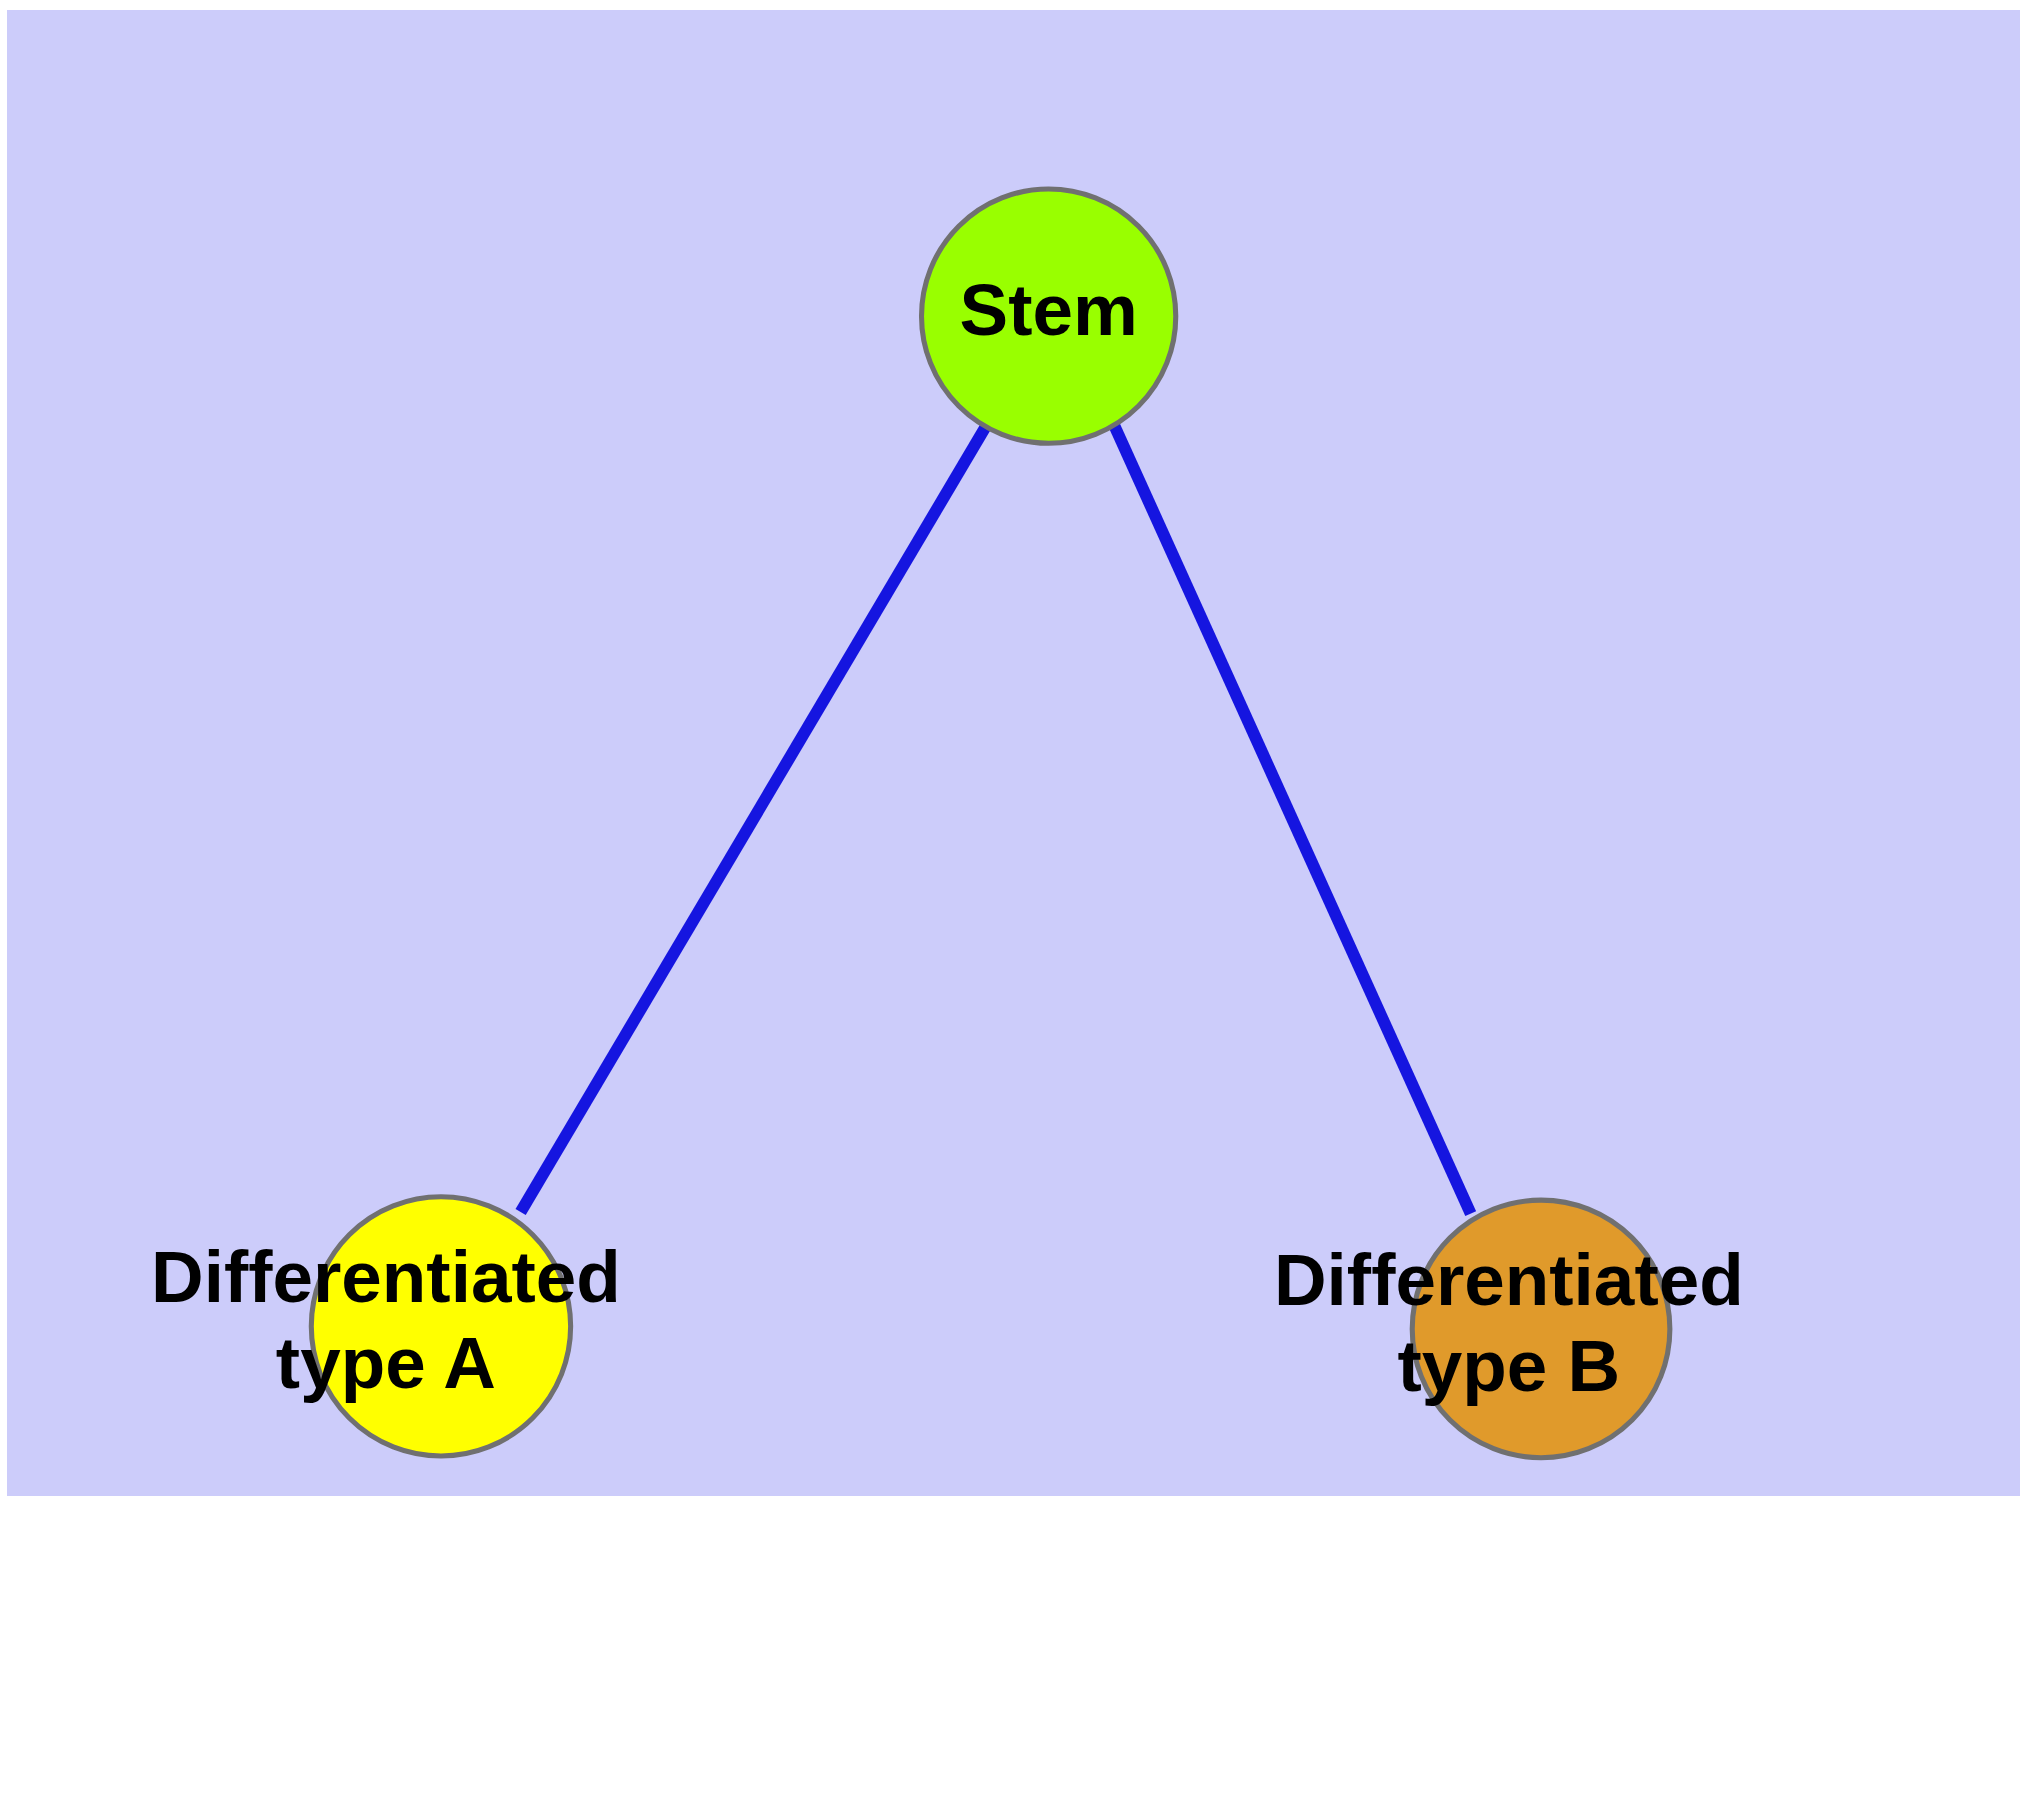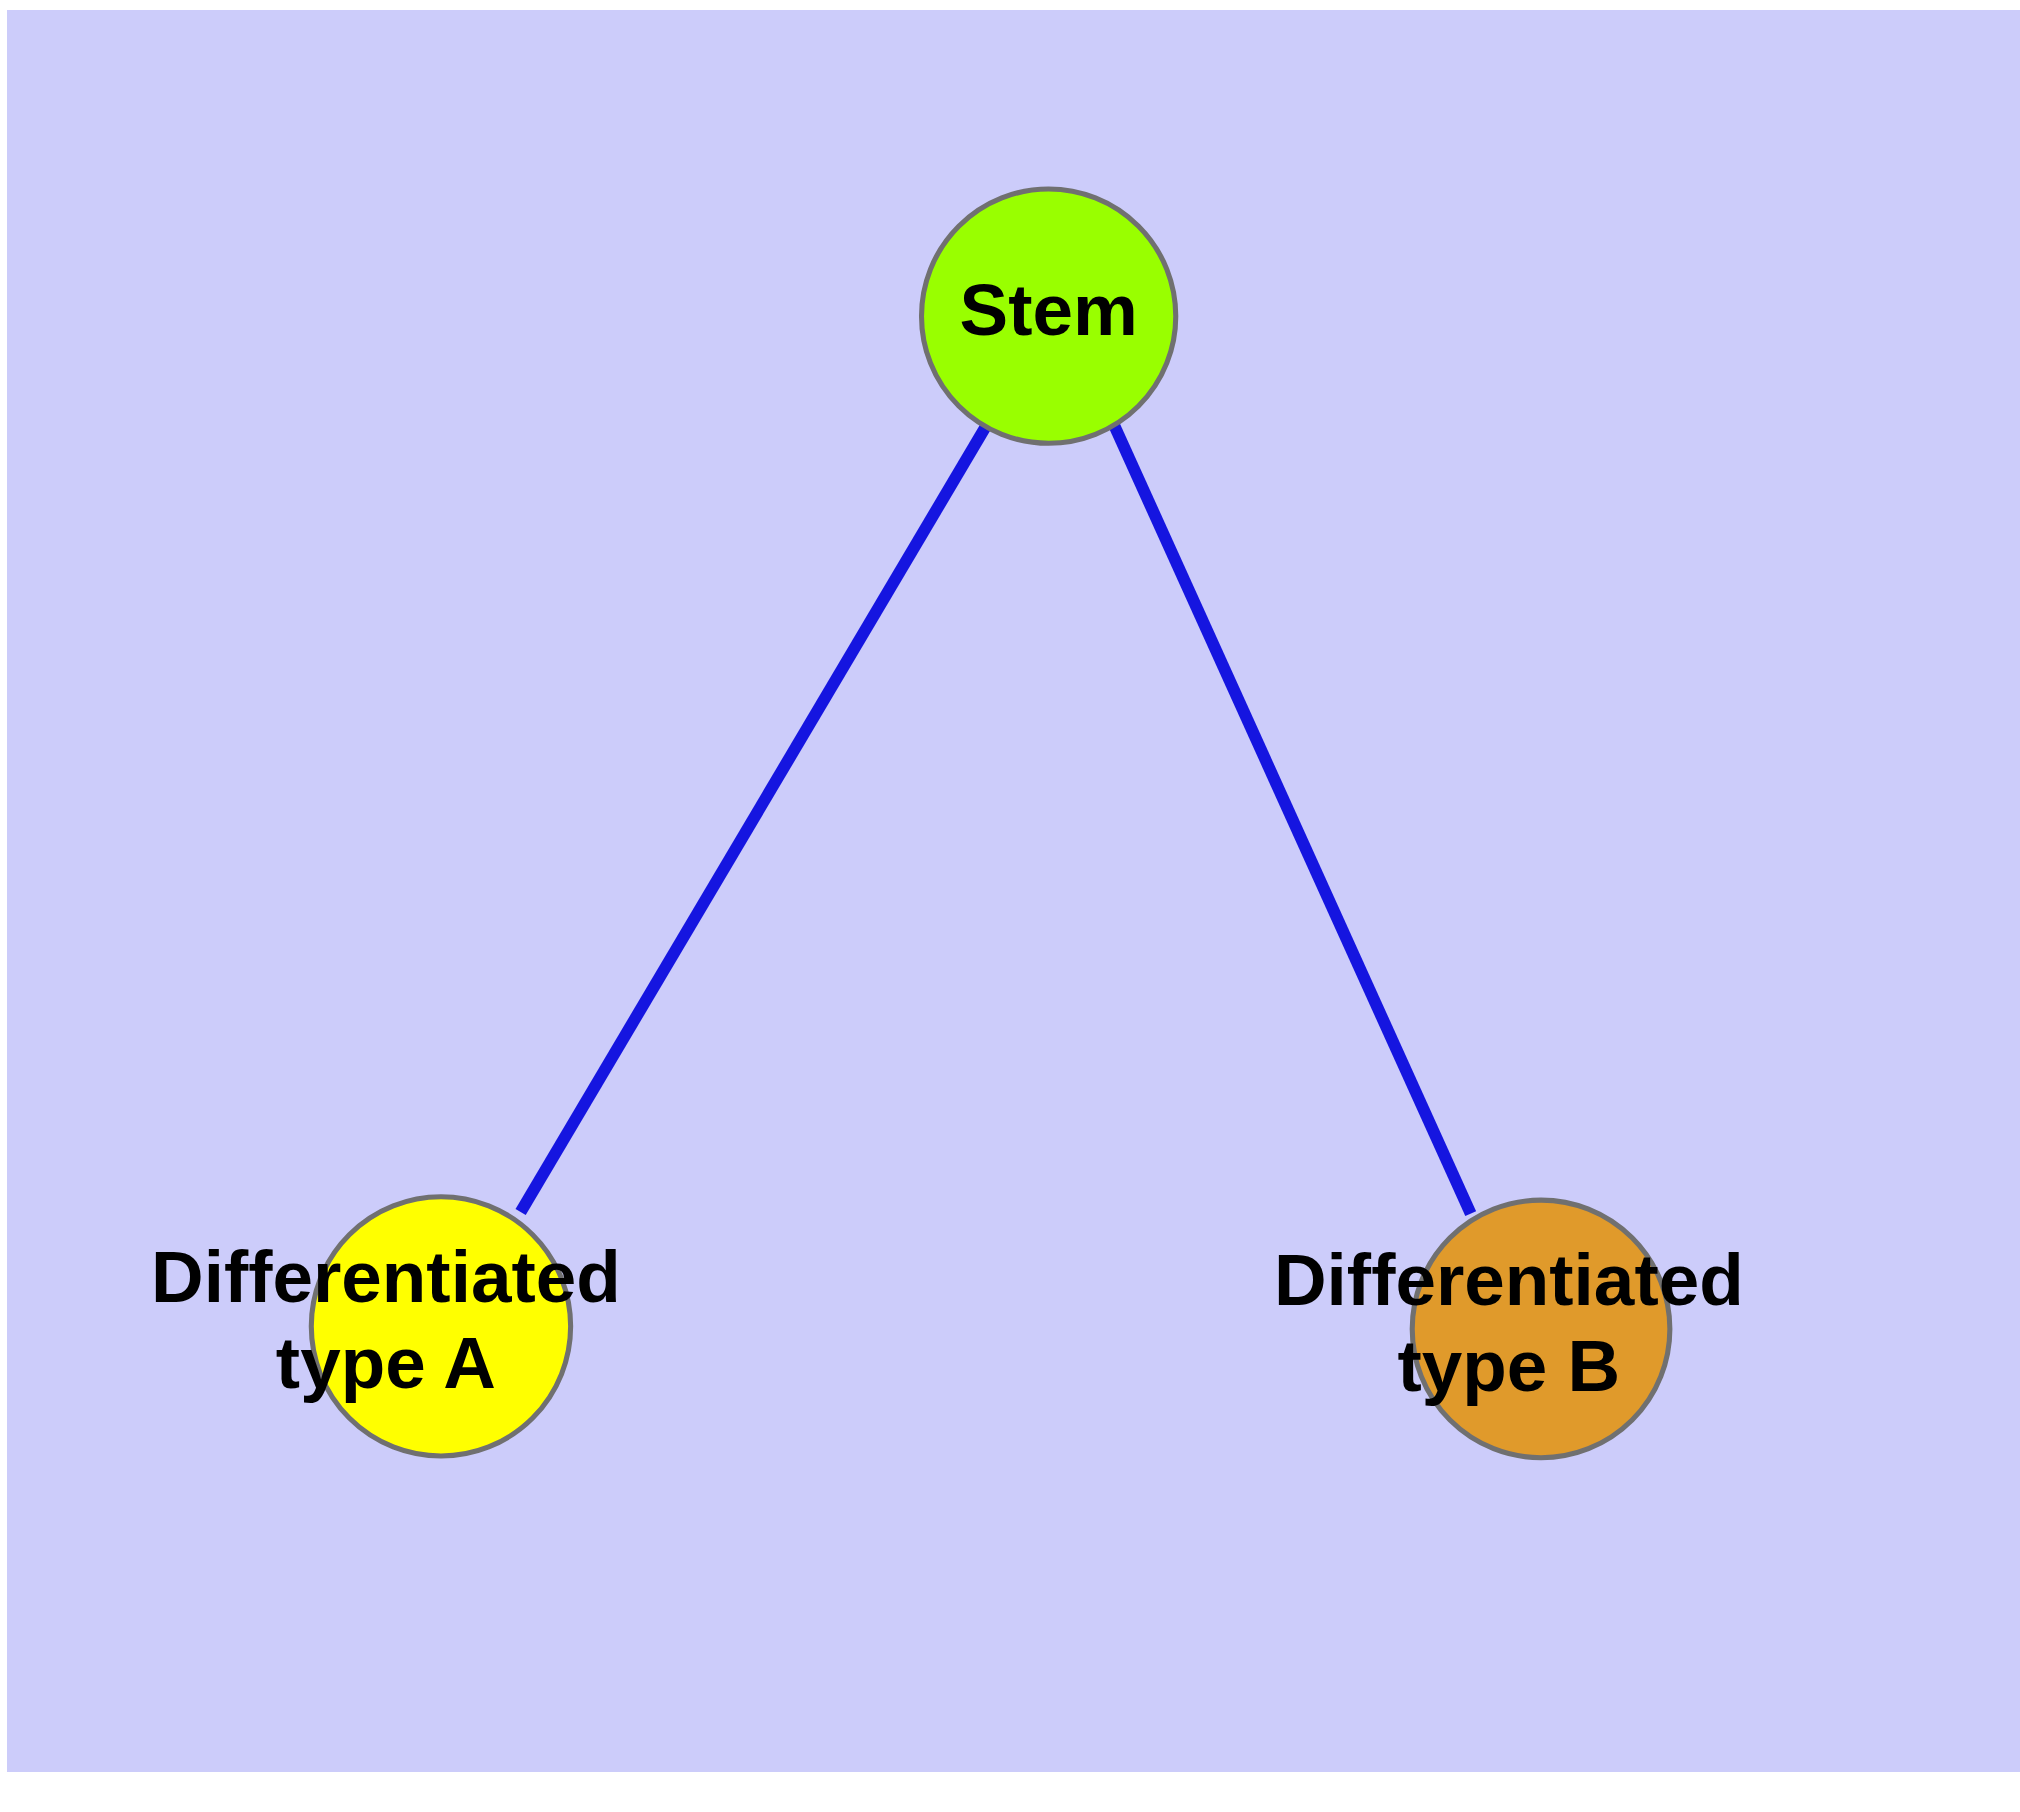--- a/index.html
+++ b/index.html
@@ -3,21 +3,21 @@
 <meta charset="utf-8">
 <style>
   html, body {
     margin: 0;
     padding: 0;
     background: #ffffff;
   }
   #canvas {
     position: relative;
     width: 2021px;
-    height: 1772px;
+    height: 1496px;
     background: #ffffff;
     overflow: hidden;
   }
   #plot-area {
     position: absolute;
     left: 6.8px;
     top: 10.2px;
     width: 2014px;
     height: 1798px;
     background: #ccccfa;

